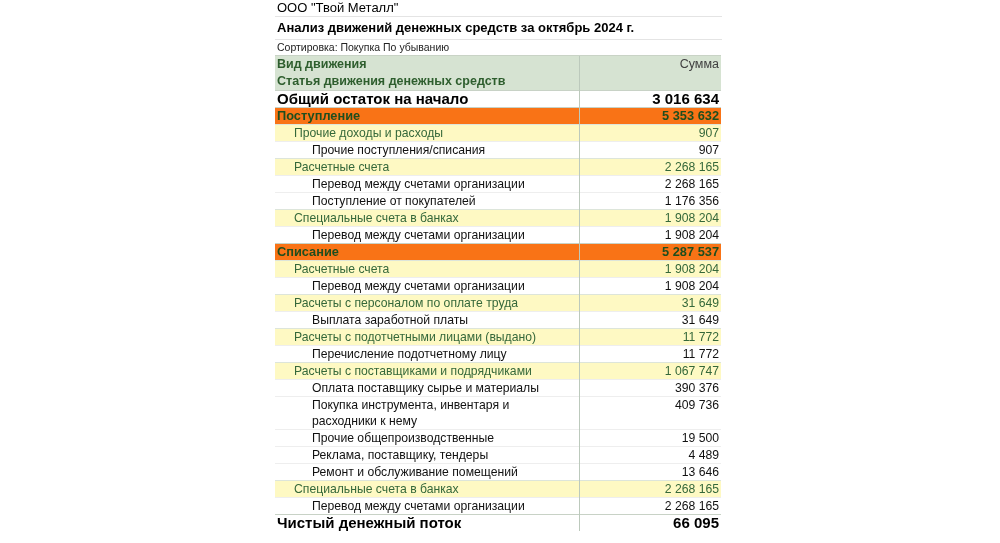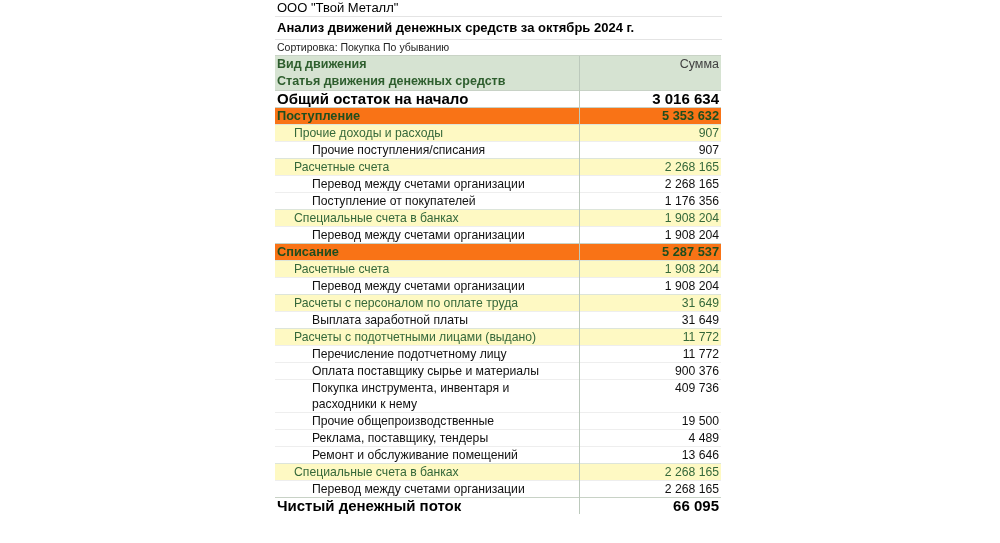--- a/index.html
+++ b/index.html
@@ -106,23 +106,27 @@
           <td class="num">31 649</td>
         </tr>
         <tr class="grp">
           <td class="l">Расчеты с подотчетными лицами (выдано)</td>
           <td class="num">11 772</td>
         </tr>
         <tr class="item">
           <td class="l">Перечисление подотчетному лицу</td>
           <td class="num">11 772</td>
         </tr>
+        <tr class="grp">
+          <td class="l">Расчеты с поставщиками и подрядчиками</td>
+          <td class="num">1 067 747</td>
+        </tr>
         <tr class="item">
           <td class="l">Оплата поставщику сырье и материалы</td>
-          <td class="num">900 376</td>
+          <td class="num">390 376</td>
         </tr>
         <tr class="item wrap">
           <td class="l">Покупка инструмента, инвентаря и расходники к нему</td>
           <td class="num">409 736</td>
         </tr>
         <tr class="item">
           <td class="l">Прочие общепроизводственные</td>
           <td class="num">19 500</td>
         </tr>
         <tr class="item">

